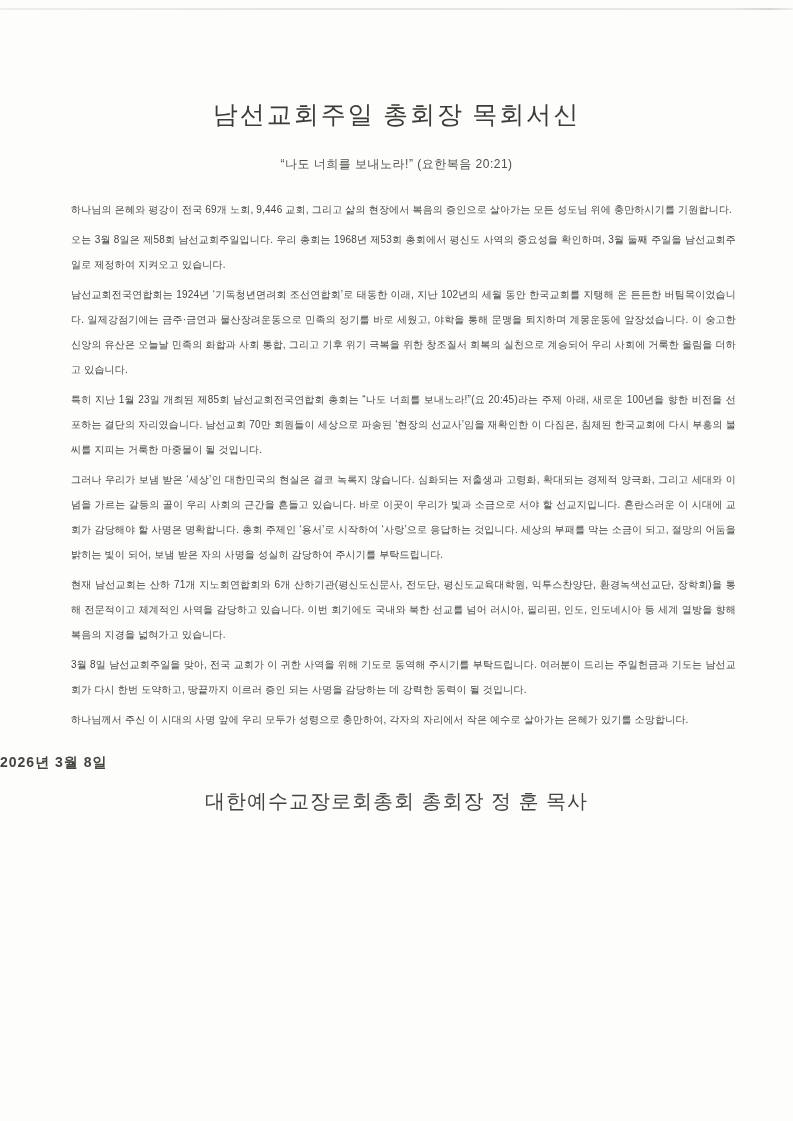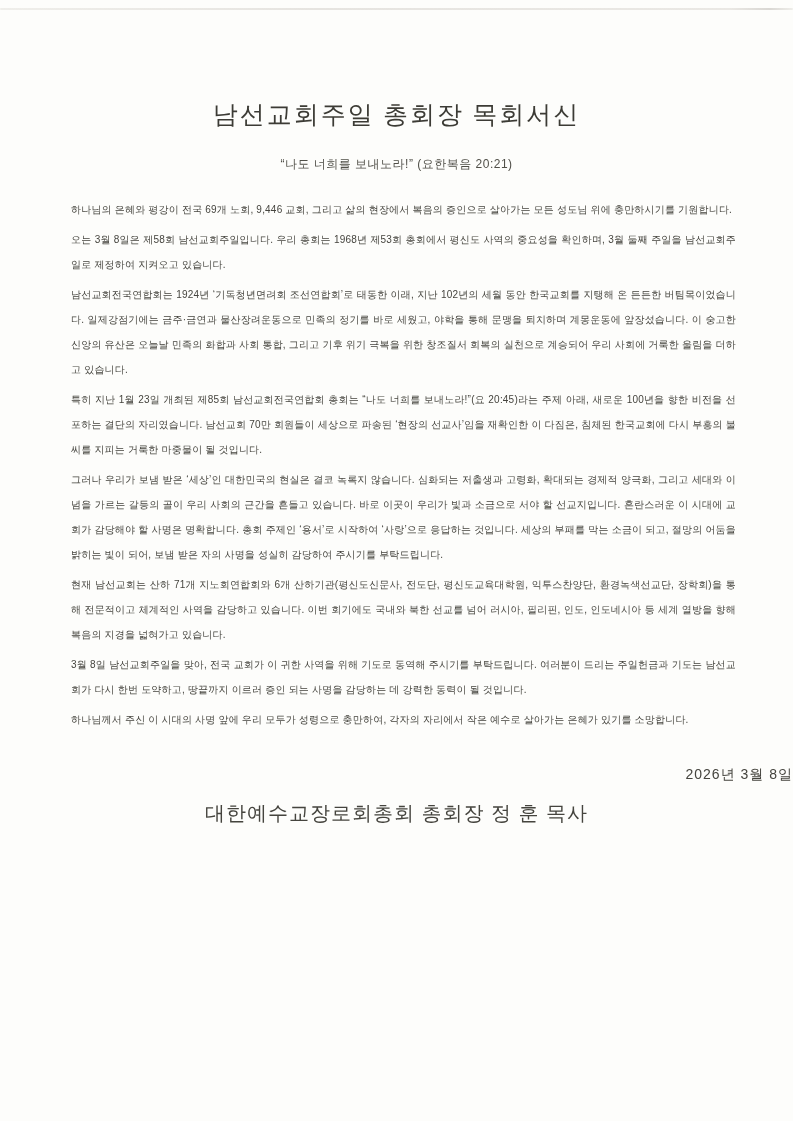--- a/index.html
+++ b/index.html
@@ -54,26 +54,27 @@
     margin: 0 0 5px 0;
     font-size: 10px;
     line-height: 25px;
     text-align: justify;
     text-justify: inter-word;
     word-break: normal;
     letter-spacing: 0.2px;
     color: #45443e;
   }
   .date-line {
-    margin-top: 30px;
-    text-align: right;
+    margin-top: 18px;
+    text-align: left;
     font-size: 14px;
     line-height: 25px;
     letter-spacing: 1px;
     color: #45443e;
+    font-weight: bold;
   }
   .signature-line {
     margin-top: 14px;
     text-align: center;
     font-size: 20px;
     line-height: 25px;
     letter-spacing: 1px;
     color: #45443e;
   }
 </style>

